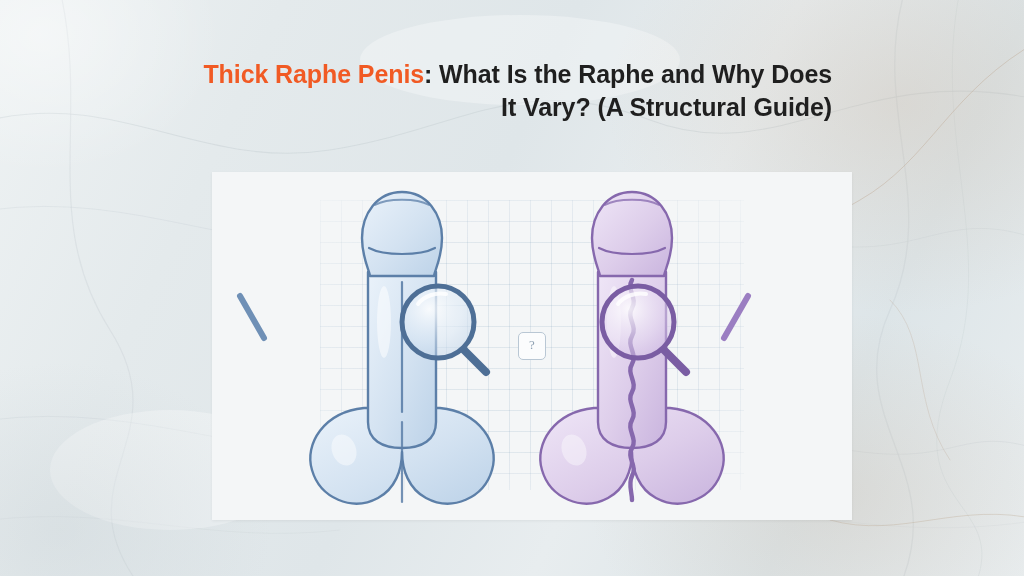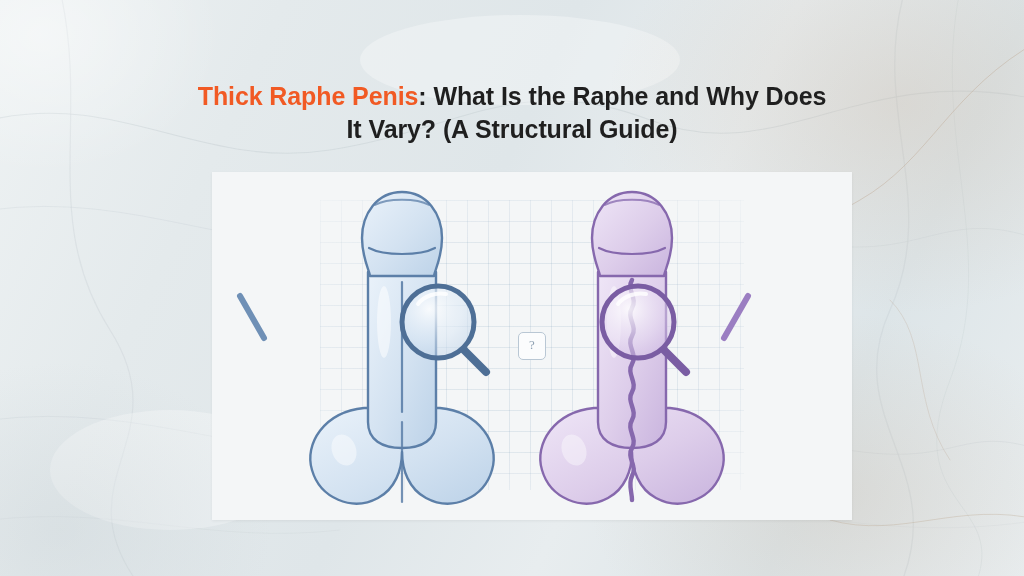--- a/index.html
+++ b/index.html
@@ -39,23 +39,23 @@
       radial-gradient(ellipse 360px 260px at 82% 86%, rgba(196,176,156,0.25), rgba(196,176,156,0) 70%),
       radial-gradient(ellipse 300px 240px at 6% 92%, rgba(190,200,205,0.28), rgba(190,200,205,0) 70%),
       radial-gradient(ellipse 260px 200px at 4% 6%, rgba(255,255,255,0.45), rgba(255,255,255,0) 70%);
   }
 
   
   .title-block {
     position: absolute;
     left: 50%;
     transform: translateX(-50%);
-    top: 80px;
+    top: 58px;
     width: 640px;
-    text-align: center;
+    text-align: right;
     font-size: 25px;
     font-weight: bold;
     line-height: 1.33;
     color: #1f1f1f;
     letter-spacing: -0.1px;
   }
   .title-accent { color: #f15a24; }
 
   
   .card {

